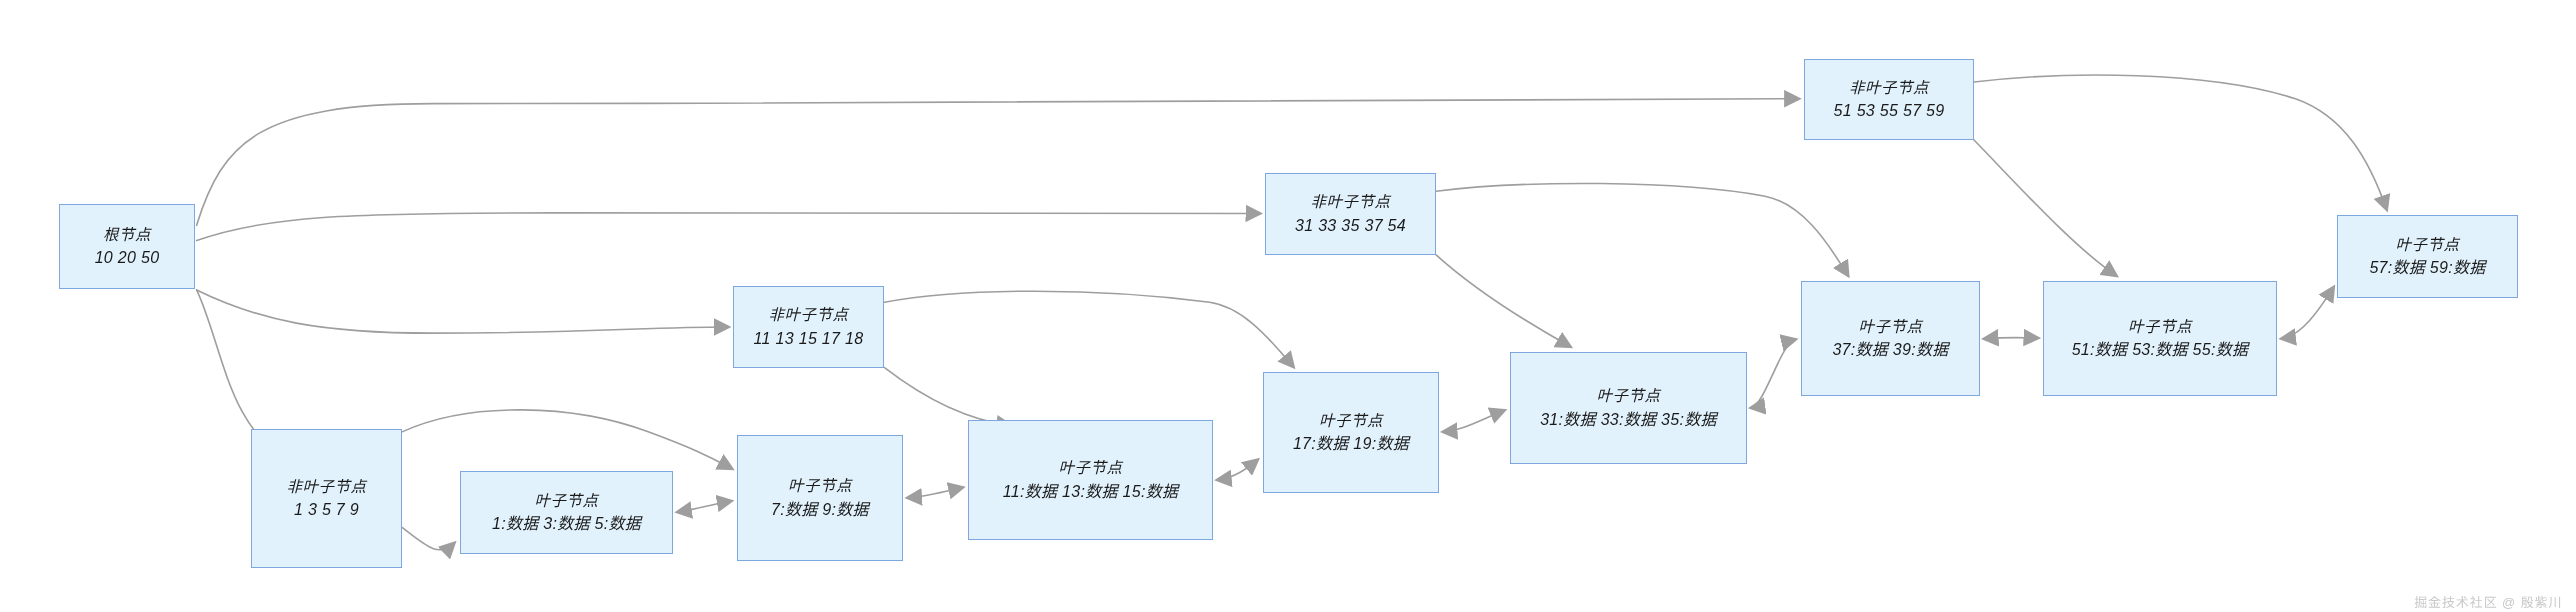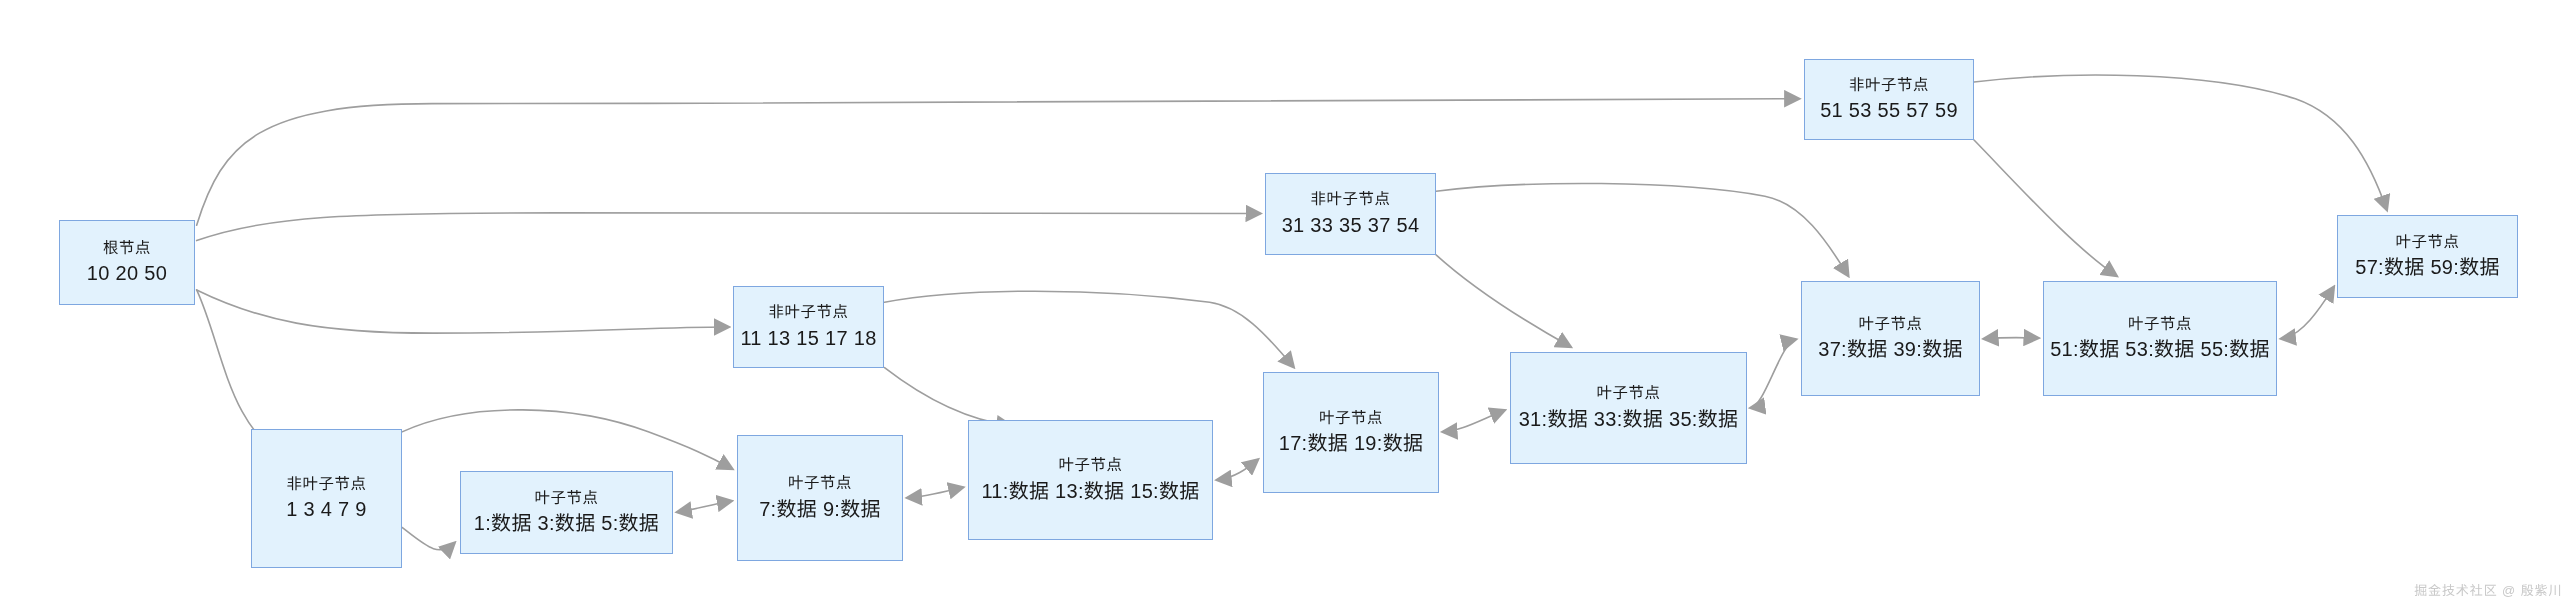--- a/index.html
+++ b/index.html
@@ -32,35 +32,36 @@
     background: #e2f2fd;
     border: 1.2px solid #7ea7e0;
     display: flex;
     flex-direction: column;
     align-items: center;
     justify-content: center;
     text-align: center;
     color: #1a1a1a;
     line-height: 1.45;
     z-index: 2;
+    font-style: italic;
   }
   .node .node-title {
     font-size: 15.4px;
     letter-spacing: 0.6px;
     white-space: nowrap;
   }
   .node .node-keys {
-    font-size: 20px;
+    font-size: 16px;
     letter-spacing: 0.3px;
     white-space: nowrap;
   }
   .watermark {
     position: absolute;
     right: 13.6px;
-    bottom: 13px;
+    bottom: 1px;
     font-size: 13px;
     color: #c9c9c9;
     letter-spacing: 0.9px;
     white-space: nowrap;
     user-select: none;
     z-index: 3;
   }
 </style>
 </head>
 <body>
@@ -93,27 +94,27 @@
         <path d="M 1470 807 C 1500 805 1530 797 1560 790" marker-end="url(#arrow-end)" marker-start="url(#arrow-start)"></path>
         <path d="M 1972 778 C 2000 775 2020 760 2038 745" marker-end="url(#arrow-end)" marker-start="url(#arrow-start)"></path>
         <path d="M 2338 700 C 2370 698 2400 680 2438 665" marker-end="url(#arrow-end)" marker-start="url(#arrow-start)"></path>
         <path d="M 2837 661 C 2860 658 2885 556 2910 550" marker-end="url(#arrow-end)" marker-start="url(#arrow-start)"></path>
         <path d="M 3215 549 C 3245 547 3275 547 3303 548" marker-end="url(#arrow-end)" marker-start="url(#arrow-start)"></path>
         <path d="M 3697 549 C 3730 545 3760 500 3782 465" marker-end="url(#arrow-end)" marker-start="url(#arrow-start)"></path>
       </g>
   </svg>
 
   <div id="nodes-group">
-      <div class="node node-root" style="left: 59px; top: 220px; width: 136px; height: 85px;">
+      <div class="node node-root" style="left: 59px; top: 204px; width: 136px; height: 85px;">
         <div class="node-title">根节点</div>
         <div class="node-keys">10 20 50</div>
       </div>
       <div class="node node-internal" style="left: 251px; top: 429px; width: 151px; height: 139px;">
         <div class="node-title">非叶子节点</div>
-        <div class="node-keys">1 3 4 7 9</div>
+        <div class="node-keys">1 3 5 7 9</div>
       </div>
       <div class="node node-internal" style="left: 733px; top: 286px; width: 151px; height: 82px;">
         <div class="node-title">非叶子节点</div>
         <div class="node-keys">11 13 15 17 18</div>
       </div>
       <div class="node node-internal" style="left: 1265px; top: 173px; width: 171px; height: 82px;">
         <div class="node-title">非叶子节点</div>
         <div class="node-keys">31 33 35 37 54</div>
       </div>
       <div class="node node-internal" style="left: 1804px; top: 59px; width: 170px; height: 81px;">

